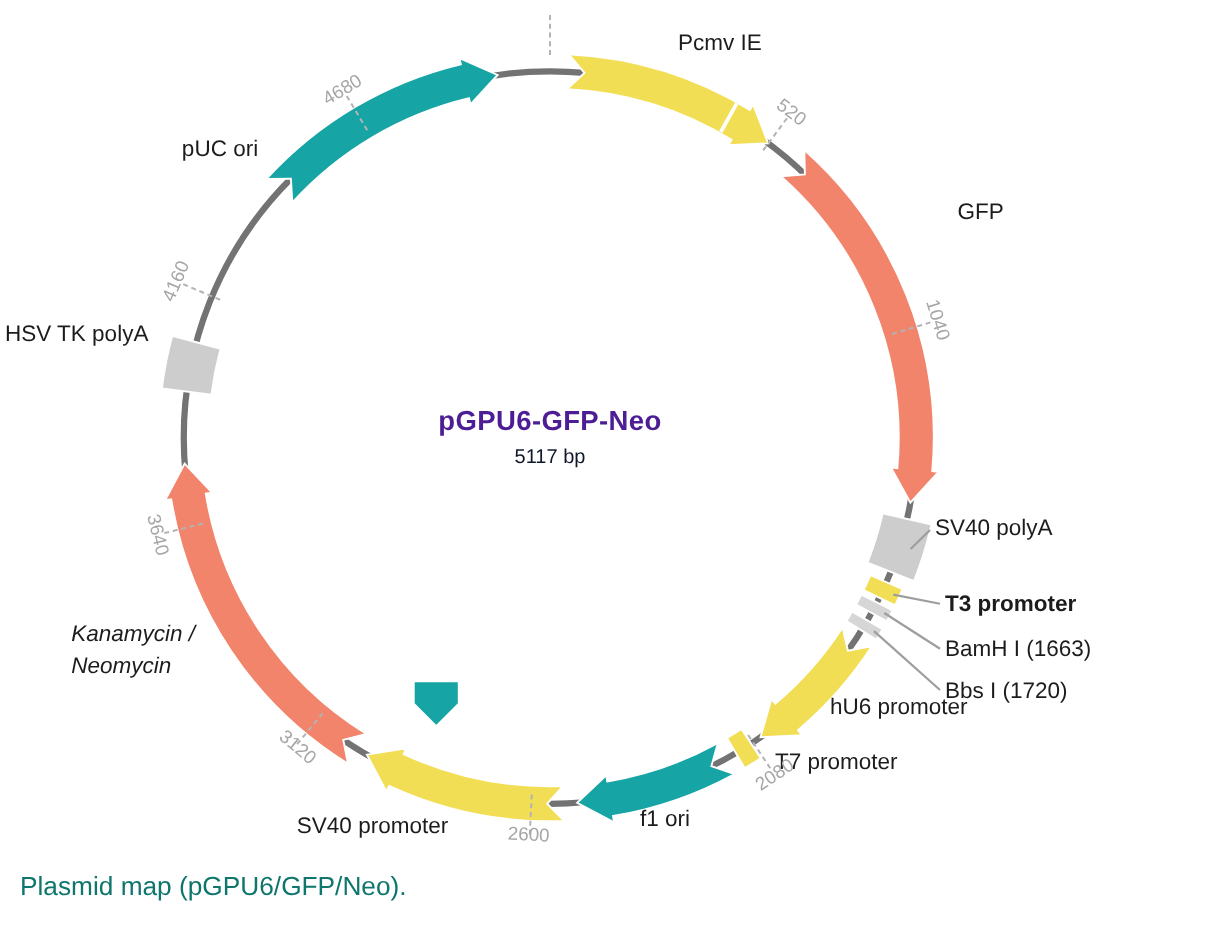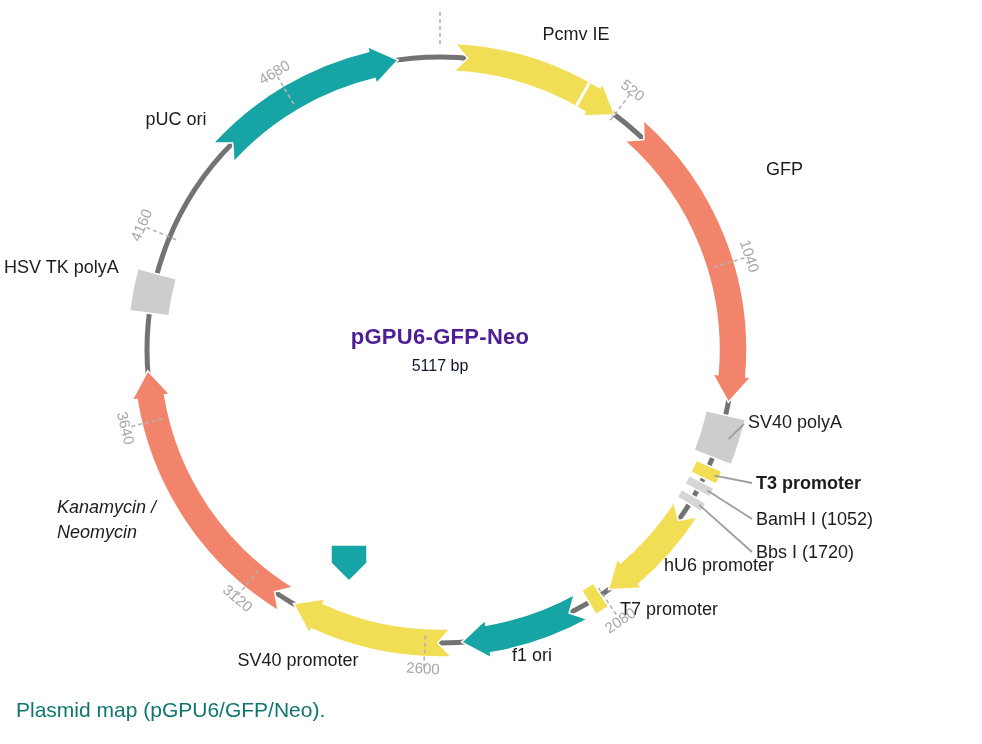--- a/index.html
+++ b/index.html
@@ -81,21 +81,21 @@
       <line x1="728.5" y1="439.2" x2="744" y2="424" stroke="#9e9e9e" stroke-width="1.8"></line>
       <line x1="714.6" y1="475.7" x2="752" y2="483" stroke="#9e9e9e" stroke-width="1.8"></line>
       <line x1="707.4" y1="490.4" x2="752" y2="519" stroke="#9e9e9e" stroke-width="1.8"></line>
       <line x1="699.2" y1="504.9" x2="752" y2="552" stroke="#9e9e9e" stroke-width="1.8"></line>
     </svg>
 
   <div class="fl fl-pcmv center">Pcmv IE</div>
   <div class="fl fl-gfp">GFP</div>
   <div class="fl fl-sv40pa">SV40 polyA</div>
   <div class="fl fl-t3">T3 promoter</div>
-  <div class="fl fl-bamhi">BamH I (1052)</div>
+  <div class="fl fl-bamhi">BamH I (1663)</div>
   <div class="fl fl-bbsi">Bbs I (1720)</div>
   <div class="fl fl-hu6">hU6 promoter</div>
   <div class="fl fl-t7">T7 promoter</div>
   <div class="fl fl-f1 center">f1 ori</div>
   <div class="fl fl-sv40pr center">SV40 promoter</div>
   <div class="fl fl-kan">
     <div>Kanamycin /</div>
     <div>Neomycin</div>
   </div>
   <div class="fl fl-hsvtk">HSV TK polyA</div>

